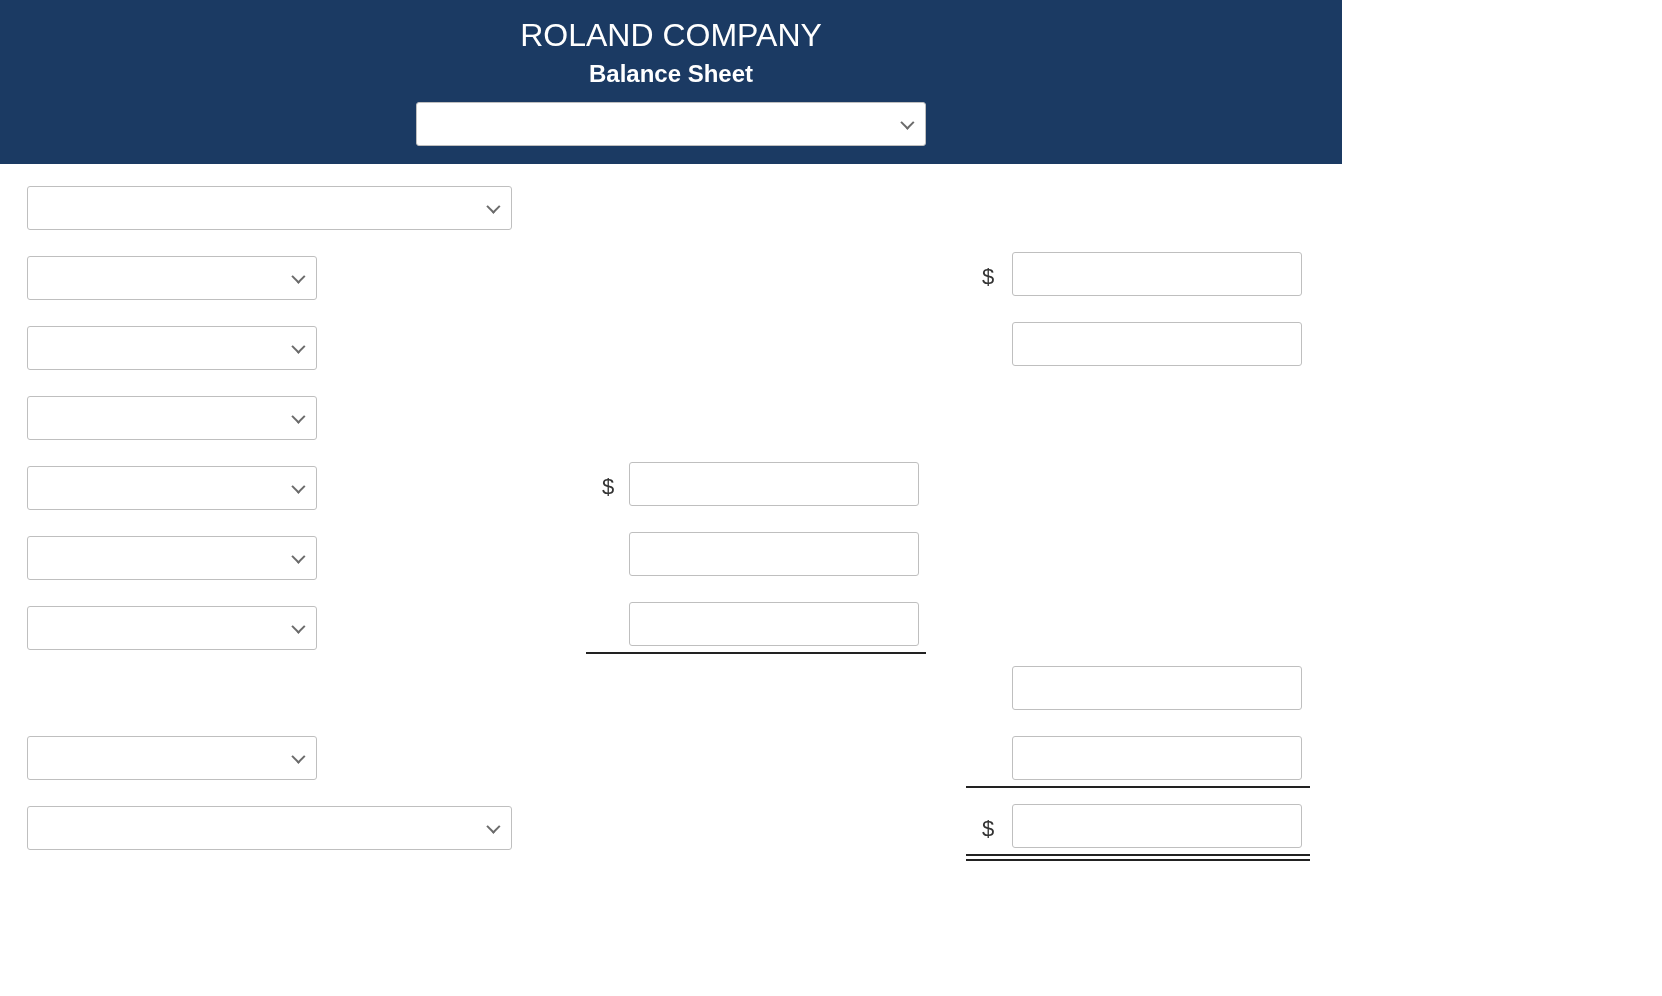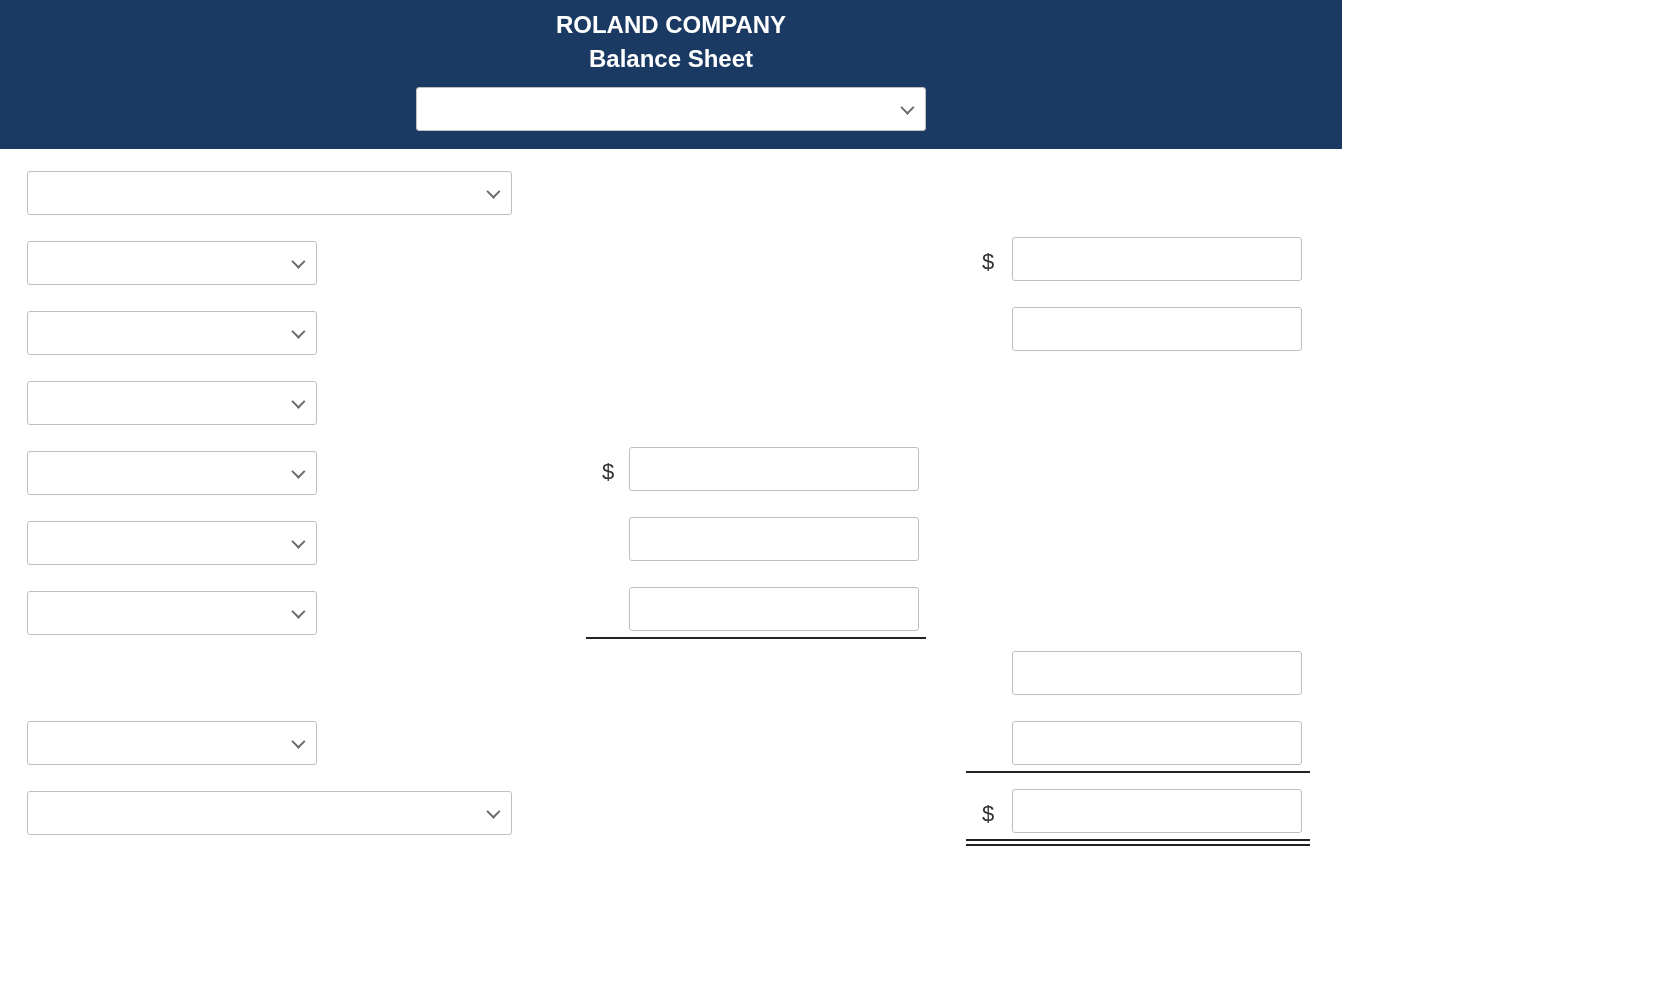--- a/index.html
+++ b/index.html
@@ -11,23 +11,23 @@
     width: 1662px;
   }
   .header {
     background: #1b3a63;
     color: #ffffff;
     text-align: center;
     padding: 0 0 18px 0;
     width: 1342px;
   }
   .header-title {
-    font-size: 24px;
-    font-weight: 700;
-    padding-top: 11px;
+    font-size: 32px;
+    font-weight: 400;
+    padding-top: 17px;
   }
   .header-subtitle {
     font-size: 24px;
     font-weight: 700;
     margin-top: 6px;
     margin-bottom: 14px;
   }
   .select {
     border: 1px solid #bfbfbf;
     background: #ffffff;

